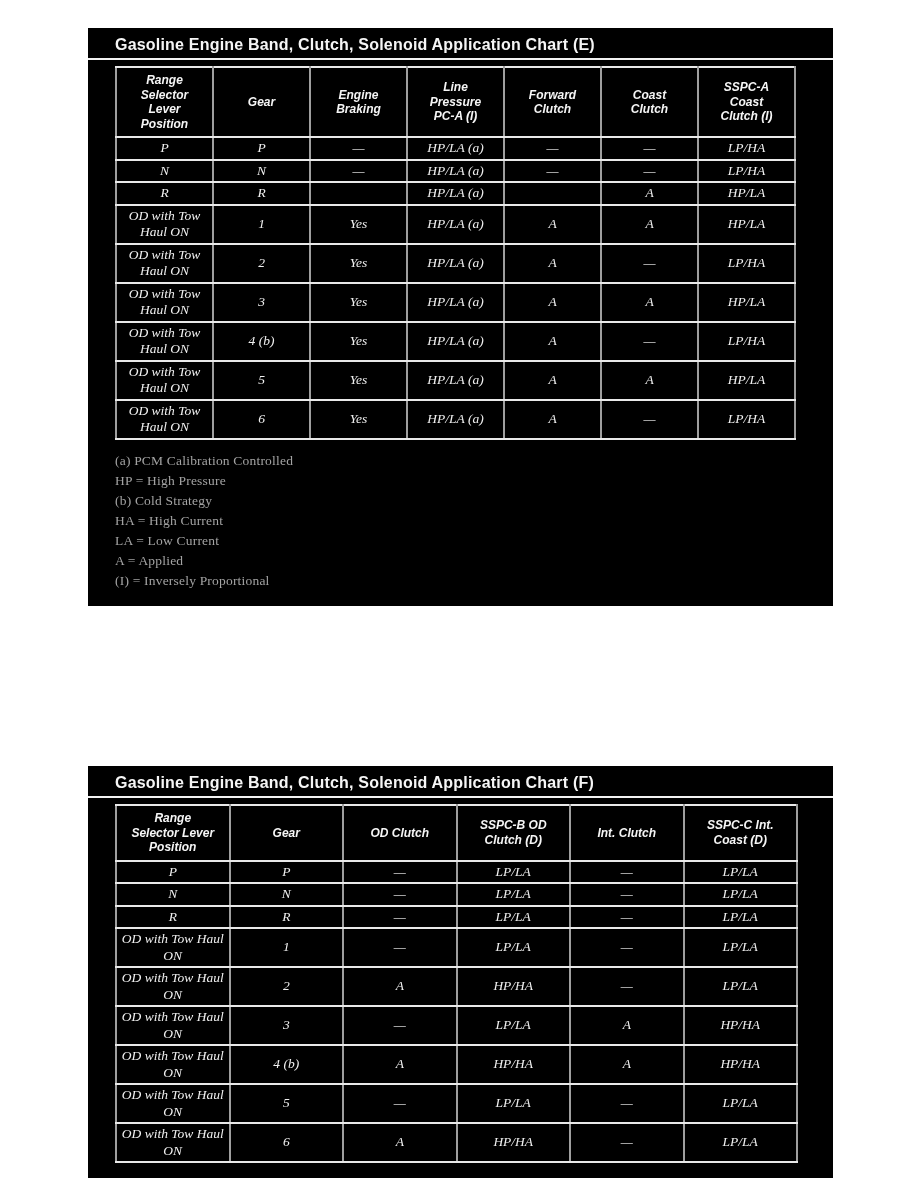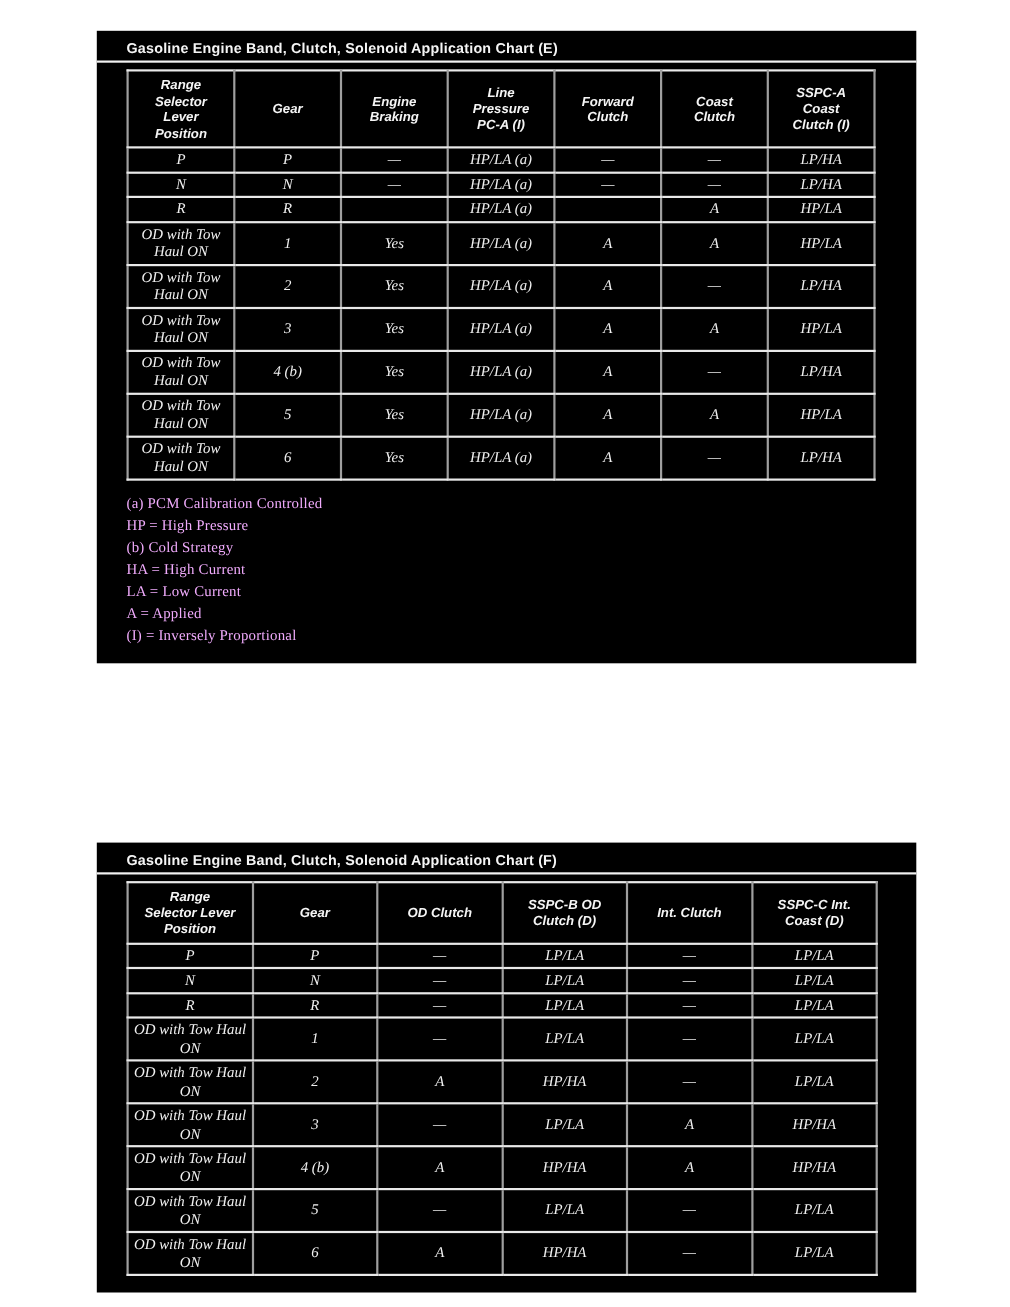--- a/index.html
+++ b/index.html
@@ -8,21 +8,21 @@
 
   .panel {
     position:absolute; left:88px; width:745px;
     background:#000000; color:#ffffff;
     padding-bottom:15px;
   }
   .panel-e { top:28px; }
   .panel-f { top:766px; }
 
   .panel-title {
-    font-size:13px; font-weight:bold; letter-spacing:0.2px;
+    font-size:16px; font-weight:bold; letter-spacing:0.2px;
     padding:8px 10px 4px 27px;
     border-bottom:2px solid #f2f2f2;
     color:#f5f5f5;
   }
 
   table.app-table {
     border-collapse:collapse; table-layout:fixed;
     margin:6px 0 0 27px;
     background:#000;
     font-style:italic;
@@ -49,21 +49,21 @@
   td {
     font-family:"Liberation Serif", serif;
     font-size:13.5px; line-height:16.5px;
     padding:2px 3px;
     height:21px;
   }
 
   .footnotes {
     margin:11px 0 0 27px;
     font-family:"Liberation Serif", serif;
-    font-size:13.5px; color:#f0abfc;
+    font-size:13.5px; color:#a3a3a3;
     letter-spacing:0.2px;
   }
   .footnote { line-height:20px; }
 </style>
 </head>
 <body>
 
 <section class="panel panel-e">
   <h2 class="panel-title">Gasoline Engine Band, Clutch, Solenoid Application Chart (E)</h2>
   <table class="app-table cols7">

